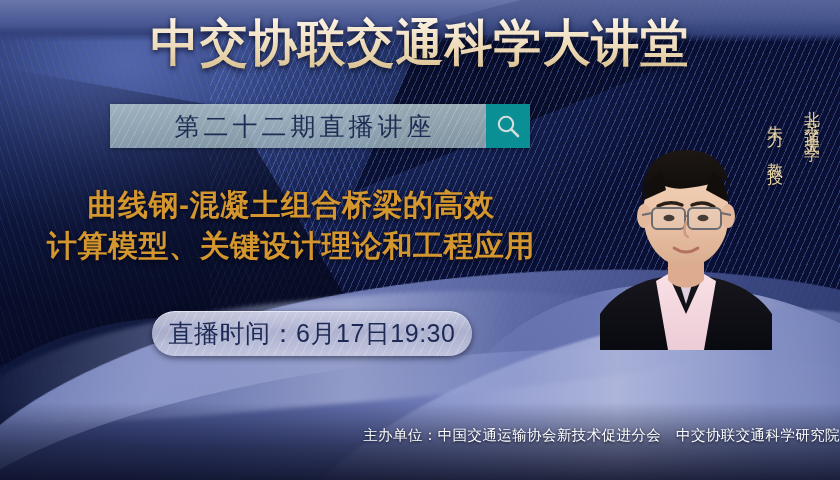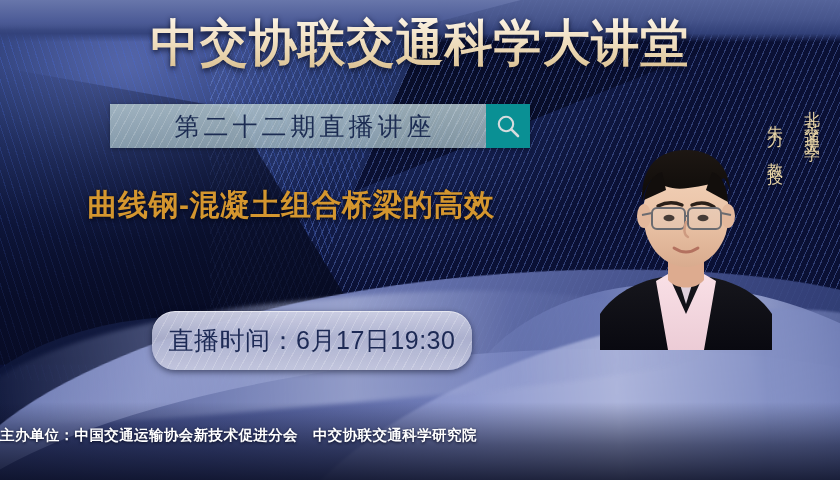--- a/index.html
+++ b/index.html
@@ -170,21 +170,21 @@
     font-weight: bold;
     letter-spacing: .5px;
     color: #d4962f;
     text-shadow: 0 2px 4px rgba(4,8,26,.9), 0 0 1px rgba(0,0,0,.6);
   }
   .lecture-title .l2 { letter-spacing: .5px; }
 
   
   .time-pill {
     position: absolute; left: 152px; top: 311px;
-    width: 320px; height: 59px;
+    width: 320px; height: 45px;
     border-radius: 23px;
     display: flex; align-items: center; justify-content: center;
     background:
       repeating-linear-gradient(118deg, rgba(255,255,255,.20) 0 1px, rgba(255,255,255,0) 1px 8px),
       linear-gradient(180deg, rgba(206,208,228,.95) 0%, rgba(176,180,208,.93) 46%, rgba(196,199,222,.95) 100%);
     box-shadow: inset 0 1px 0 rgba(255,255,255,.55), 0 2px 6px rgba(4,8,28,.55);
     font-size: 25px; font-weight: 500; letter-spacing: .5px;
     color: #1d2a55;
   }
 
@@ -206,23 +206,23 @@
   .portrait {
     position: absolute; left: 600px; top: 118px;
     width: 172px; height: 232px;
     overflow: hidden;
   }
   .portrait svg { display:block; }
 
   
   .footer {
     position: absolute; left: 0; right: 0; top: 426px;
-    text-align: left;
+    text-align: right;
     font-size: 14.5px;
-    font-weight: bold;
+    font-weight: normal;
     letter-spacing: .4px;
     color: #ffffff;
     text-shadow: 0 1px 3px rgba(6,10,32,.95);
   }
 </style>
 </head>
 <body>
 
 <div id="poster">
 
@@ -250,20 +250,21 @@
     <div class="subbar-search">
       <svg width="26" height="26" viewBox="0 0 26 26" aria-hidden="true">
         <circle cx="11" cy="11" r="7.2" fill="none" stroke="#d6dcde" stroke-width="2.1"></circle>
         <line x1="16.3" y1="16.3" x2="23" y2="23" stroke="#d6dcde" stroke-width="2.6" stroke-linecap="round"></line>
       </svg>
     </div>
   </div>
 
   <div class="lecture-title">
     <div class="l1">曲线钢-混凝土组合桥梁的高效</div>
+    <div class="l2">计算模型、关键设计理论和工程应用</div>
   </div>
 
   <div class="time-pill">直播时间：6月17日19:30</div>
 
   <div class="portrait">
     <svg width="172" height="232" viewBox="0 0 172 232">
       <defs>
         <linearGradient id="skin" x1="0" y1="0" x2="0" y2="1">
           <stop offset="0%" stop-color="#f3d3bb"></stop>
           <stop offset="55%" stop-color="#eac3a6"></stop>

